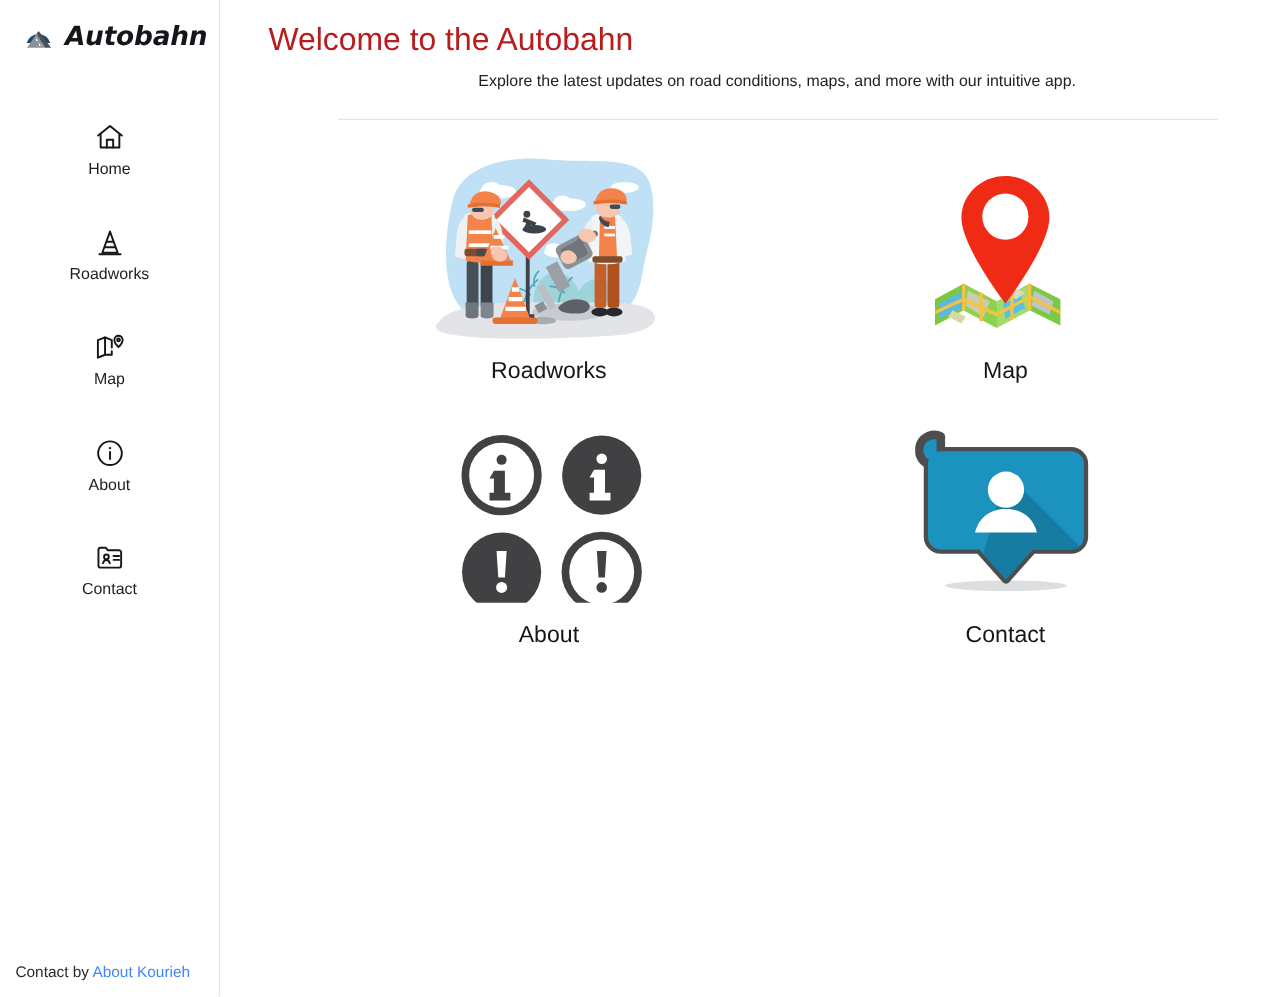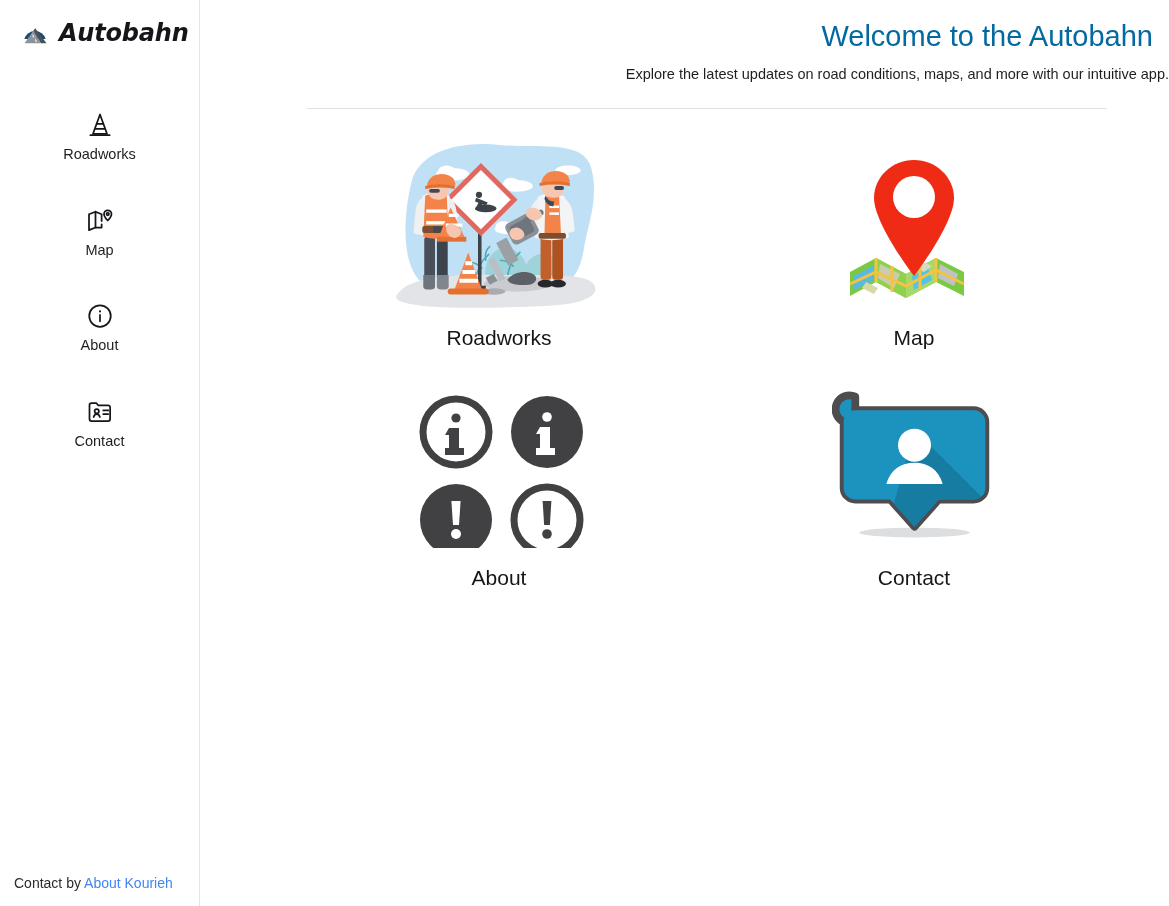--- a/index.html
+++ b/index.html
@@ -65,29 +65,29 @@
   .footer a { color: #4285f4; text-decoration: none; }
 
   
   .main {
     flex: 1 1 auto;
     height: 906px;
     position: relative;
     padding: 0;
   }
   .page-title {
-    text-align: right;
+    text-align: left;
     font-size: 29px;
     font-weight: normal;
-    color: #0369a1;
-    margin: 18px 16px 0 0;
+    color: #b91c1c;
+    margin: 18px 0 0 0;
     line-height: 1.3;
   }
   .page-subtitle {
-    text-align: right;
+    text-align: center;
     font-size: 14.5px;
     color: #1f1f23;
     margin: 10px 0 0 0;
   }
   .divider {
     height: 1px;
     background: #e0e0e3;
     width: 800px;
     margin: 26px auto 0 auto;
   }
@@ -137,20 +137,30 @@
           <path d="M13.4 12.4 L20.8 25.3 L4.6 25.3 Z" fill="#8d9399"></path>
           <path d="M12.4 15.6 l2.1 3.6 -1.6 0 Z" fill="#ffffff"></path>
           <path d="M15.1 20.2 l2.1 3.6 -1.7 0 Z" fill="#ffffff"></path>
         </svg>
       </span>
       <span class="brand-name">Autobahn</span>
     </div>
 
     <nav class="nav">
 
+      <a class="nav-item">
+        <span class="nav-icon">
+          <svg viewBox="0 0 24 24" width="30" height="30" fill="none" stroke="#16161a" stroke-width="1.4" stroke-linecap="round" stroke-linejoin="round">
+            <path d="M3.4 10.6 L12 3.6 L20.6 10.6"></path>
+            <path d="M5.2 9.6 V19.3 H18.8 V9.6"></path>
+            <path d="M9.7 19.3 V13.6 H14.3 V19.3"></path>
+          </svg>
+        </span>
+        <span class="nav-label">Home</span>
+      </a>
 
       <a class="nav-item">
         <span class="nav-icon">
           <svg viewBox="0 0 24 24" width="30" height="30" fill="none" stroke="#16161a" stroke-width="1.4" stroke-linecap="round" stroke-linejoin="round">
             <path d="M12 3.6 L17.6 19 H6.4 Z"></path>
             <path d="M9.6 11 H14.4"></path>
             <path d="M8.3 15 H15.7"></path>
             <path d="M4.3 20.1 H19.7"></path>
           </svg>
         </span>

